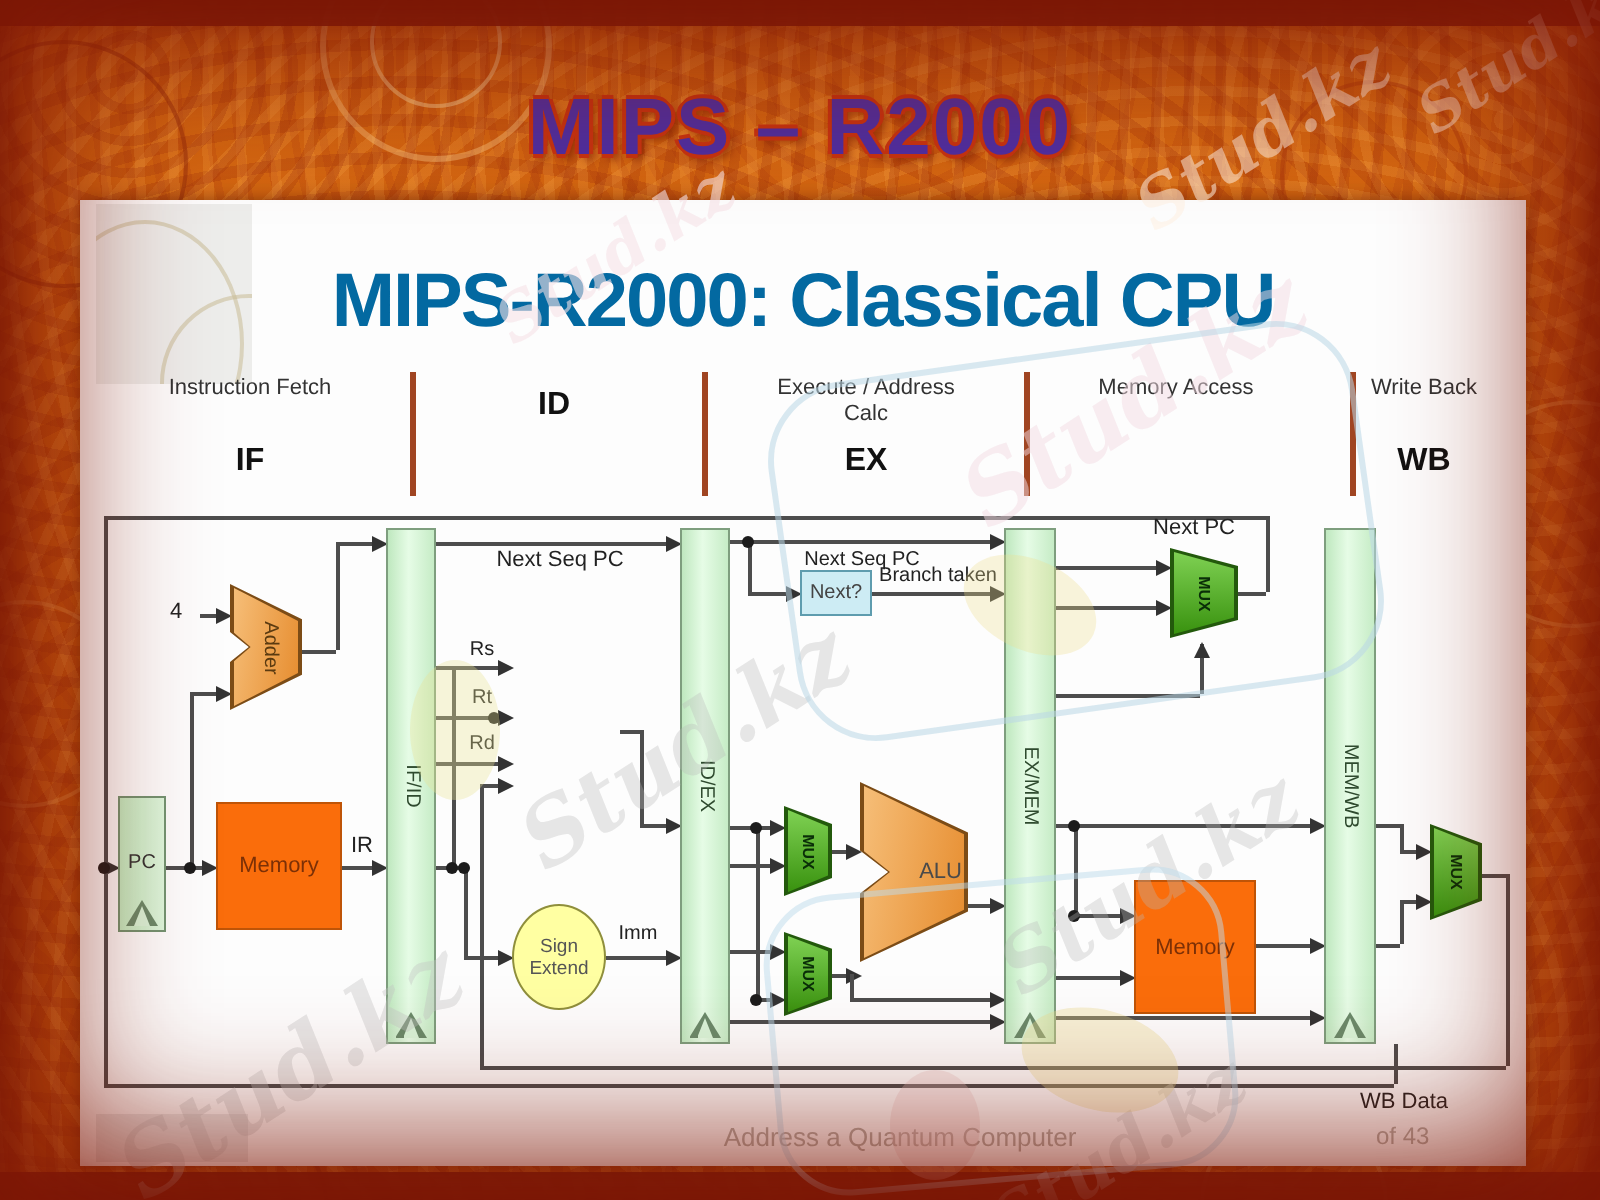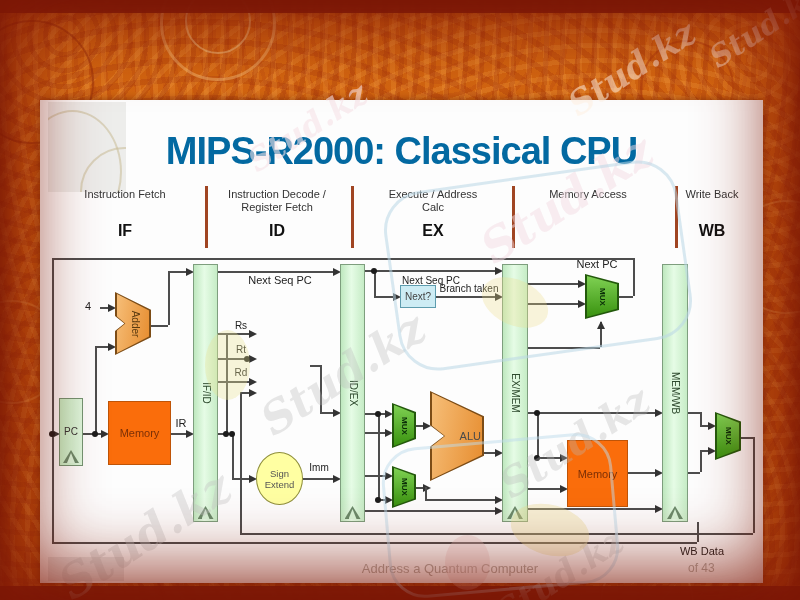--- a/index.html
+++ b/index.html
@@ -86,34 +86,34 @@
     <div class="ring" style="left:-30px;top:20px;width:120px;height:120px;border:2px solid rgba(150,45,10,.5);"></div>
     <div class="ring" style="left:640px;top:40px;width:90px;height:90px;border:2px solid rgba(170,55,12,.45);"></div>
     <div class="ring" style="left:730px;top:200px;width:110px;height:110px;border:2px solid rgba(255,190,100,.35);"></div>
     <div class="ring" style="left:-40px;top:300px;width:100px;height:100px;border:2px solid rgba(255,190,100,.3);"></div>
     <div class="ring" style="left:80px;top:560px;width:80px;height:80px;border:2px solid rgba(150,45,10,.5);"></div>
     <div class="ring" style="left:600px;top:555px;width:90px;height:90px;border:2px solid rgba(255,200,120,.35);"></div>
   </div>
   <div class="band" style="top:0;height:13px;"></div>
   <div class="band" style="top:586px;height:14px;"></div>
 
+  <div class="banner-title">MIPS – R2000</div>
 
   <div class="slide">
     <div class="corner-sq">
       <div class="arc" style="left:-25px;top:8px;width:95px;height:120px;"></div>
       <div class="arc" style="left:32px;top:45px;width:85px;height:85px;"></div>
     </div>
     <div class="slide-heading">MIPS-R2000: Classical CPU</div>
 
     <div class="stage" style="left:25px;width:120px;">
       <div class="stage-desc">Instruction Fetch</div>
       <div class="stage-abbr">IF</div>
     </div>
     <div class="stage" style="left:172px;width:130px;">
-      <div class="stage-desc">Instruction Decode / Register Fetch</div>
       <div class="stage-abbr">ID</div>
     </div>
     <div class="stage" style="left:338px;width:110px;">
       <div class="stage-desc">Execute / Address Calc</div>
       <div class="stage-abbr">EX</div>
     </div>
     <div class="stage" style="left:488px;width:120px;">
       <div class="stage-desc">Memory Access</div>
     </div>
     <div class="stage" style="left:622px;width:100px;">

